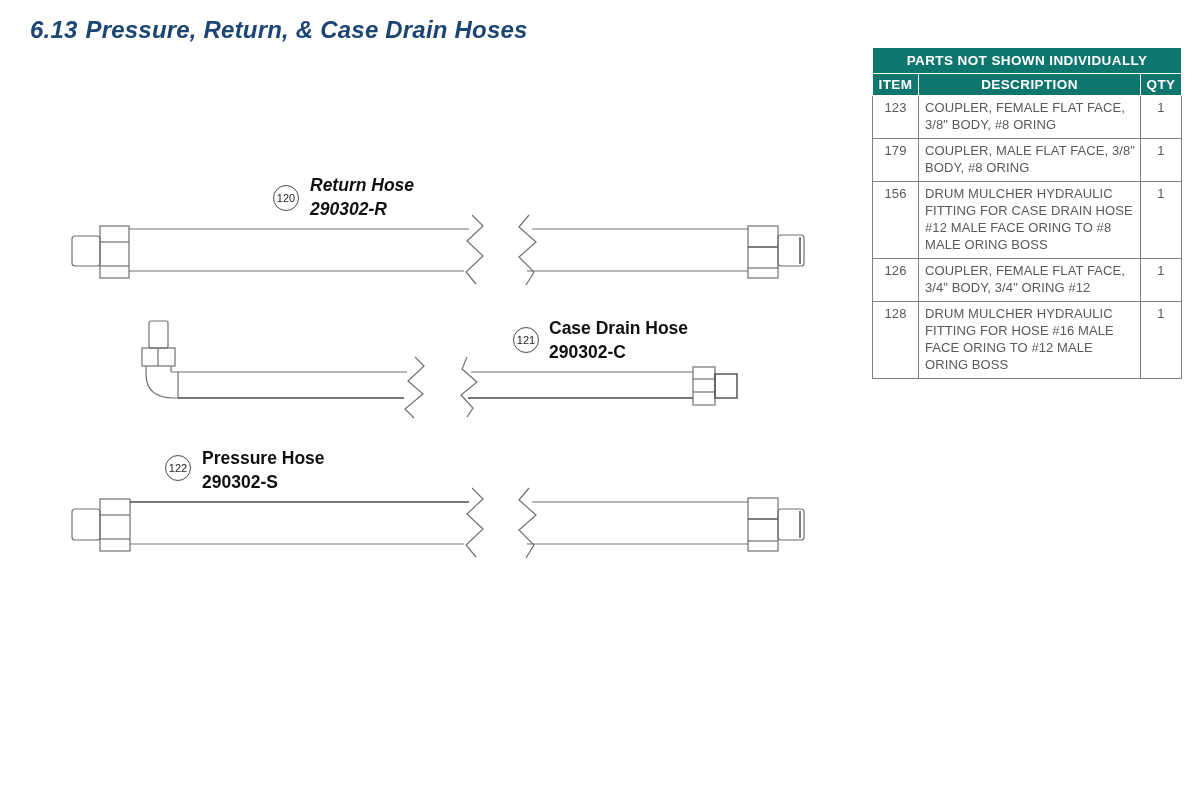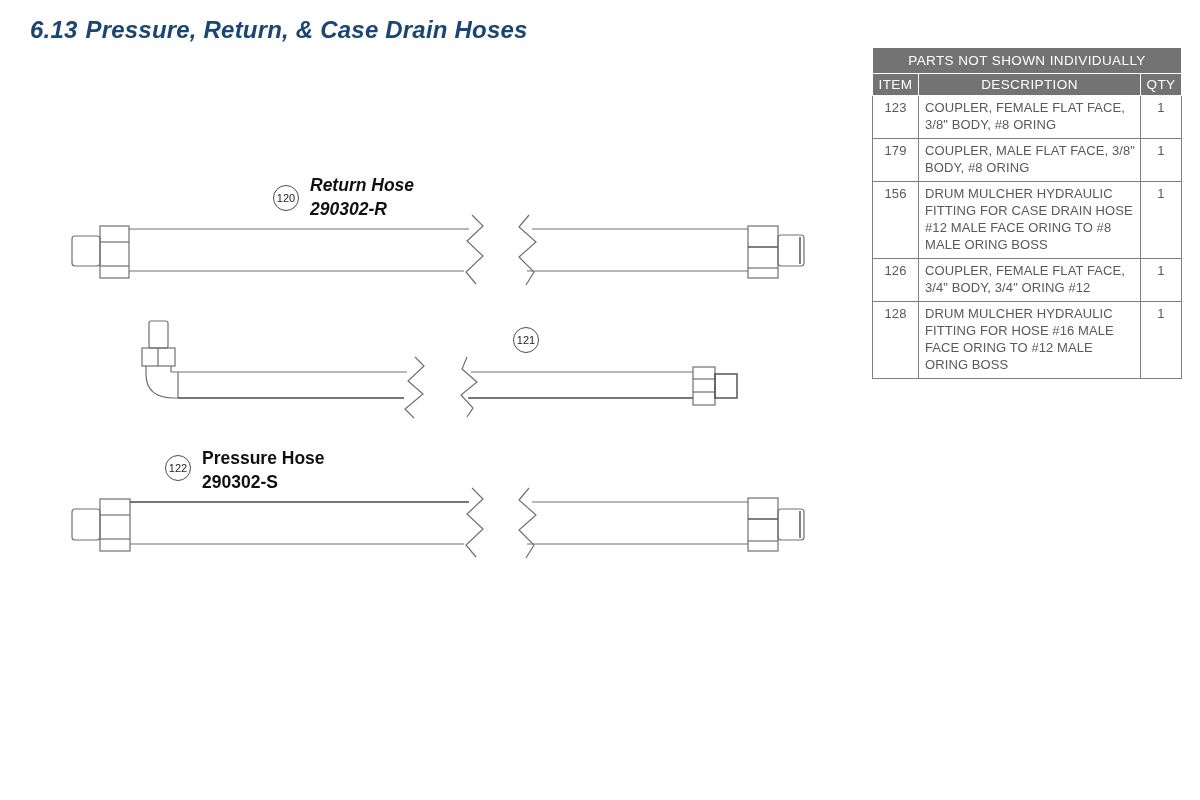--- a/index.html
+++ b/index.html
@@ -60,23 +60,23 @@
     top: 47px;
     width: 309px;
   }
   table.parts {
     width: 100%;
     border-collapse: collapse;
     table-layout: fixed;
     border: 1px solid #7f7f7f;
   }
   table.parts th.navy {
-    background: #737373;
+    background: #0f766e;
     color: #ffffff;
-    font-weight: normal;
+    font-weight: bold;
     text-align: center;
     border: 1px solid #ffffff;
     padding: 3px 2px;
     font-size: 13.5px;
     letter-spacing: 0.4px;
   }
   table.parts th.table-title { font-size: 13.5px; height: 19px; }
   table.parts col.c-item { width: 46px; }
   table.parts col.c-desc { width: 222px; }
   table.parts col.c-qty  { width: 41px; }
@@ -160,20 +160,24 @@
     </g>
   </svg>
 
   <div class="callout-circle" style="left:273px; top:185px;">120</div>
   <div class="hose-label" style="left:310px; top:173px;font-style:italic;">
     <div>Return Hose</div>
     <div>290302-R</div>
   </div>
 
   <div class="callout-circle" style="left:513px; top:327px;">121</div>
+  <div class="hose-label" style="left:549px; top:316px;">
+    <div>Case Drain Hose</div>
+    <div>290302-C</div>
+  </div>
 
   <div class="callout-circle" style="left:165px; top:455px;">122</div>
   <div class="hose-label" style="left:202px; top:446px;">
     <div>Pressure Hose</div>
     <div>290302-S</div>
   </div>
 
   <div id="parts-table-wrap">
     <table class="parts">
       <colgroup>

